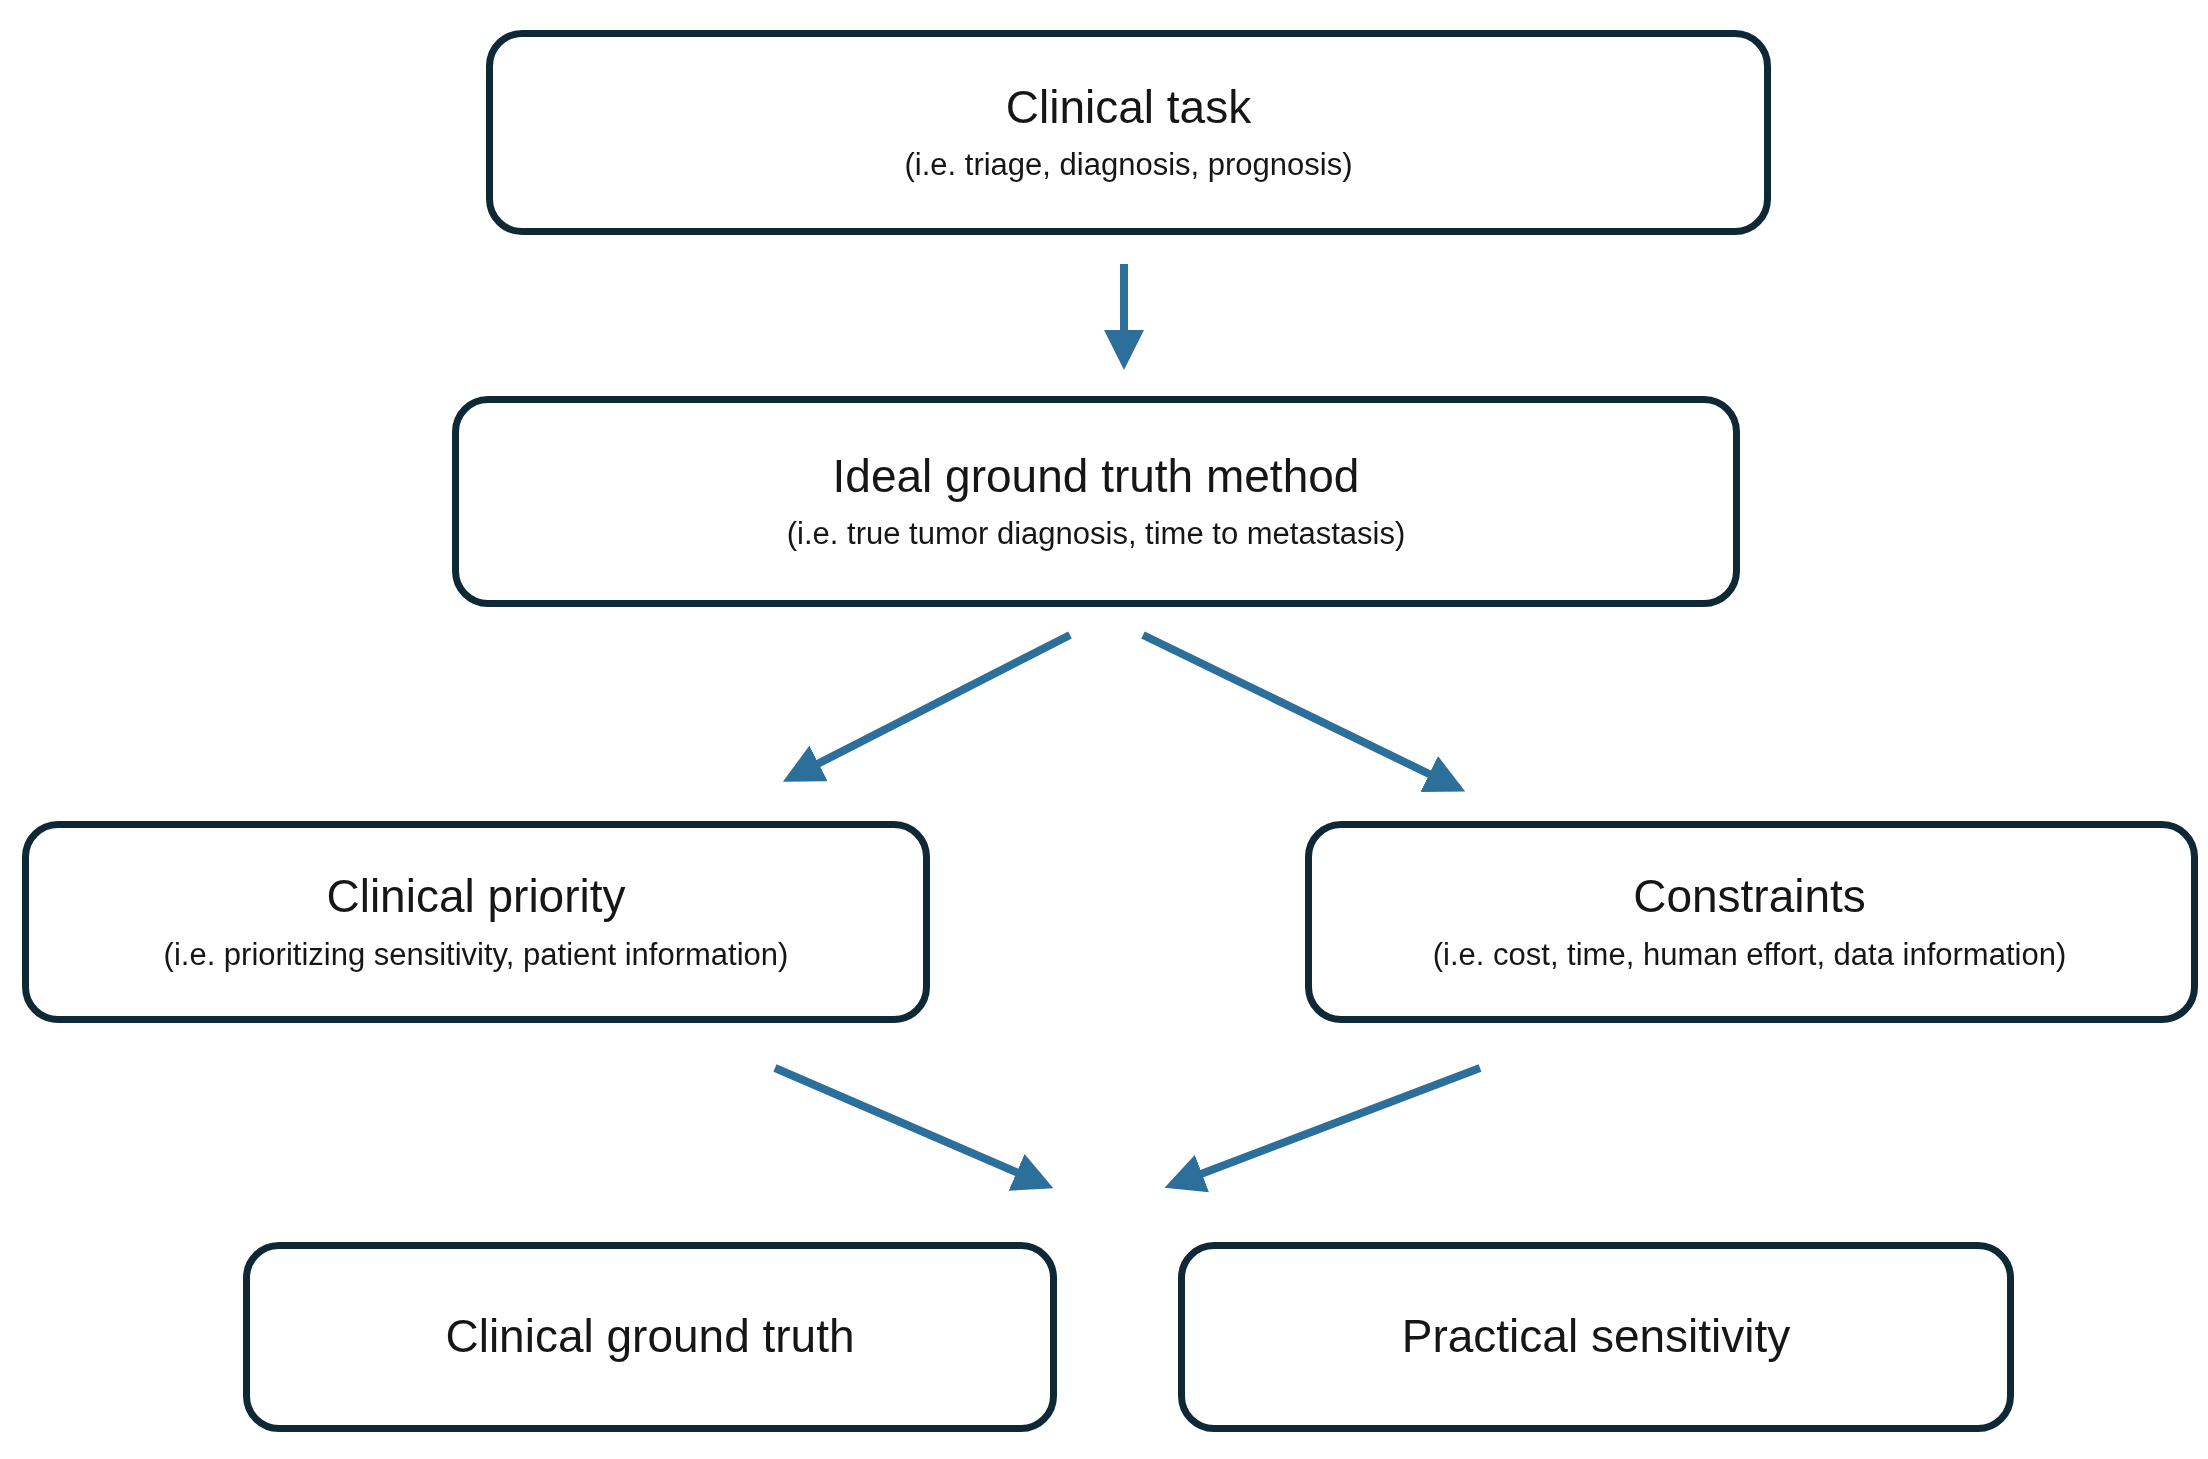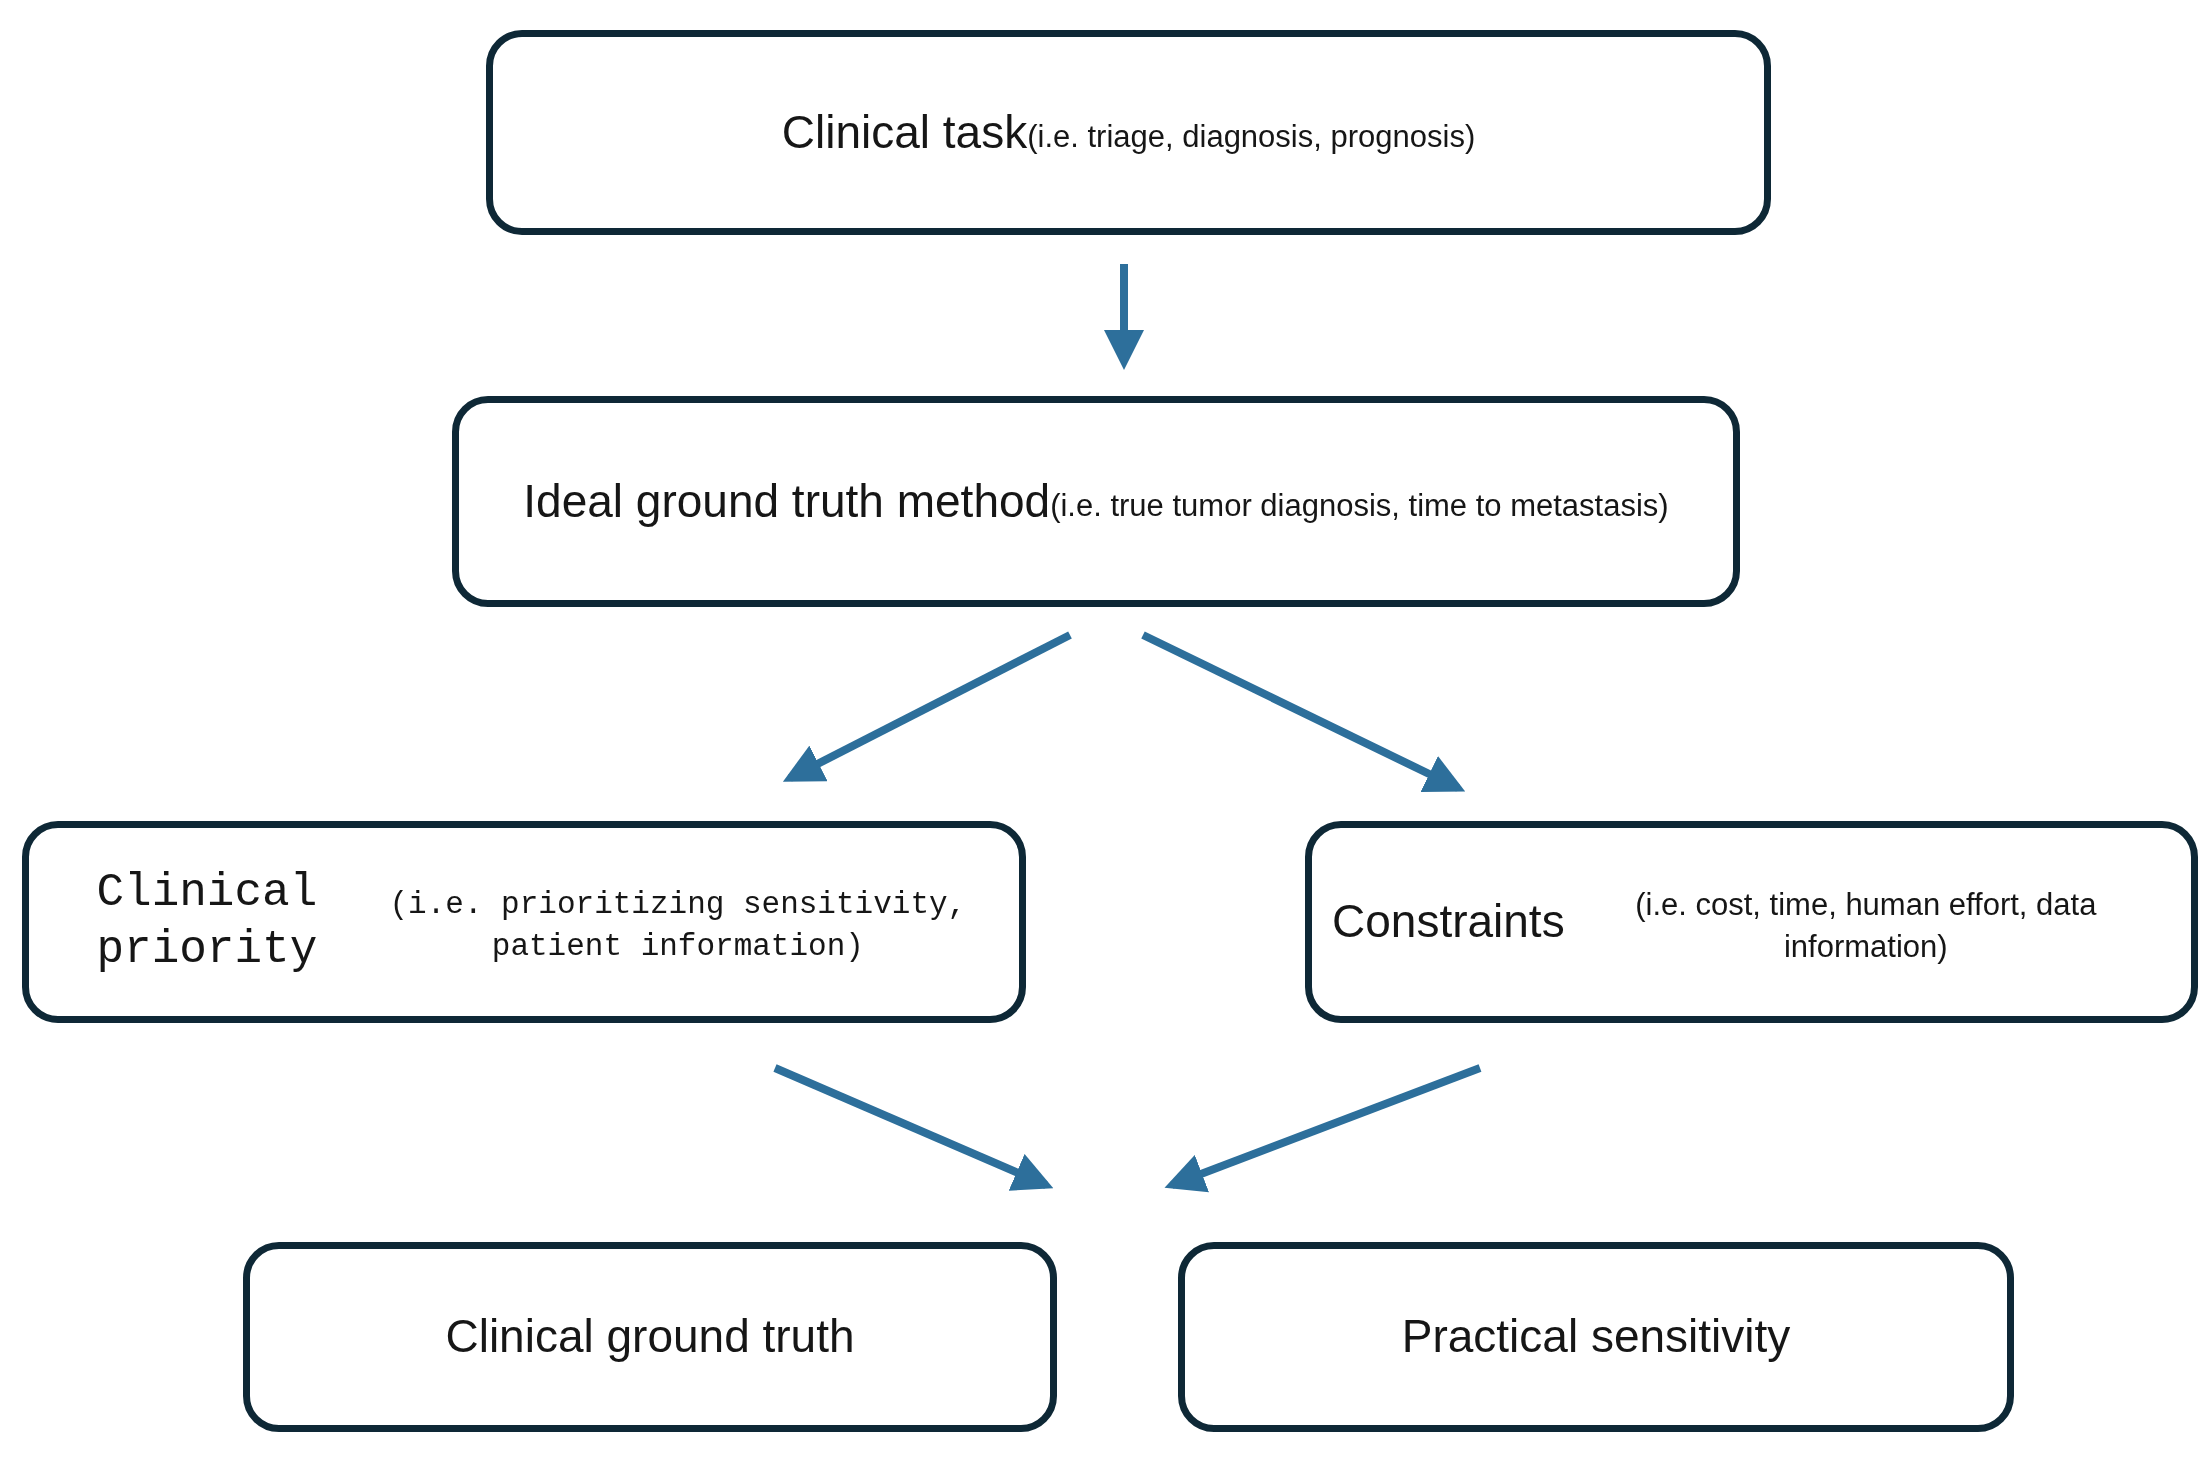--- a/index.html
+++ b/index.html
@@ -37,41 +37,41 @@
   .arrowhead-shape {
     fill: var(--arrow-color);
   }
   .node {
     position: absolute;
     box-sizing: border-box;
     border: 7px solid var(--node-border-color);
     border-radius: 36px;
     background: var(--background-color);
     display: flex;
-    flex-direction: row;
+    flex-direction: column;
     align-items: center;
     justify-content: center;
     text-align: center;
     padding: 10px 24px;
   }
   .node-title {
     font-size: 46px;
     line-height: 1.25;
     color: var(--text-color);
   }
   .node-subtitle {
     font-size: 31px;
     line-height: 1.35;
     margin-top: 8px;
     color: var(--text-color);
   }
   
   .n-task      { left: 486px;  top: 30px;   width: 1285px; height: 205px; }
   .n-ideal     { left: 452px;  top: 396px;  width: 1288px; height: 211px; }
-  .n-priority  { left: 22px;   top: 821px;  width: 1004px;  height: 202px; font-family: Liberation Mono, monospace; }
+  .n-priority  { left: 22px;   top: 821px;  width: 908px;  height: 202px; }
   .n-constr    { left: 1305px; top: 821px;  width: 893px;  height: 202px; padding-left: 20px; }
   .n-optimal   { left: 243px;  top: 1242px; width: 814px;  height: 190px; }
   .n-practical { left: 1178px; top: 1242px; width: 836px;  height: 190px; }
 </style>
 </head>
 <body>
 
 <div class="canvas">
 
   <svg class="edges" viewBox="0 0 2208 1459" aria-hidden="true">

